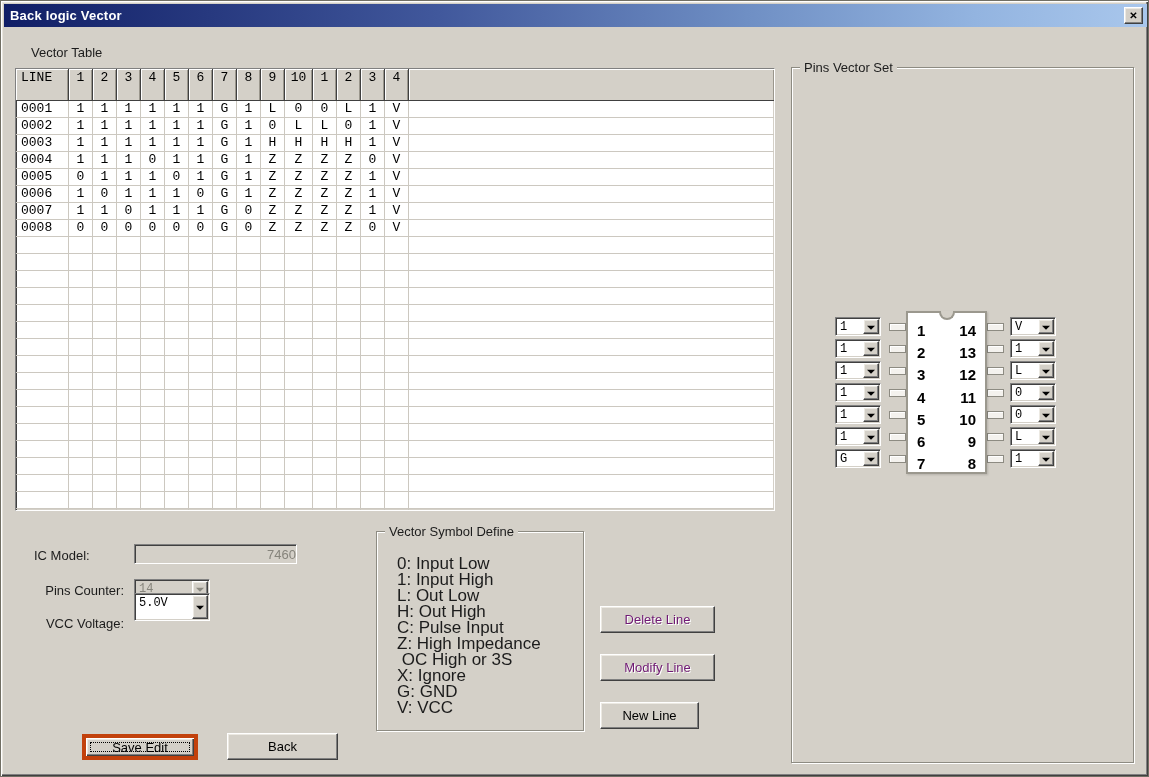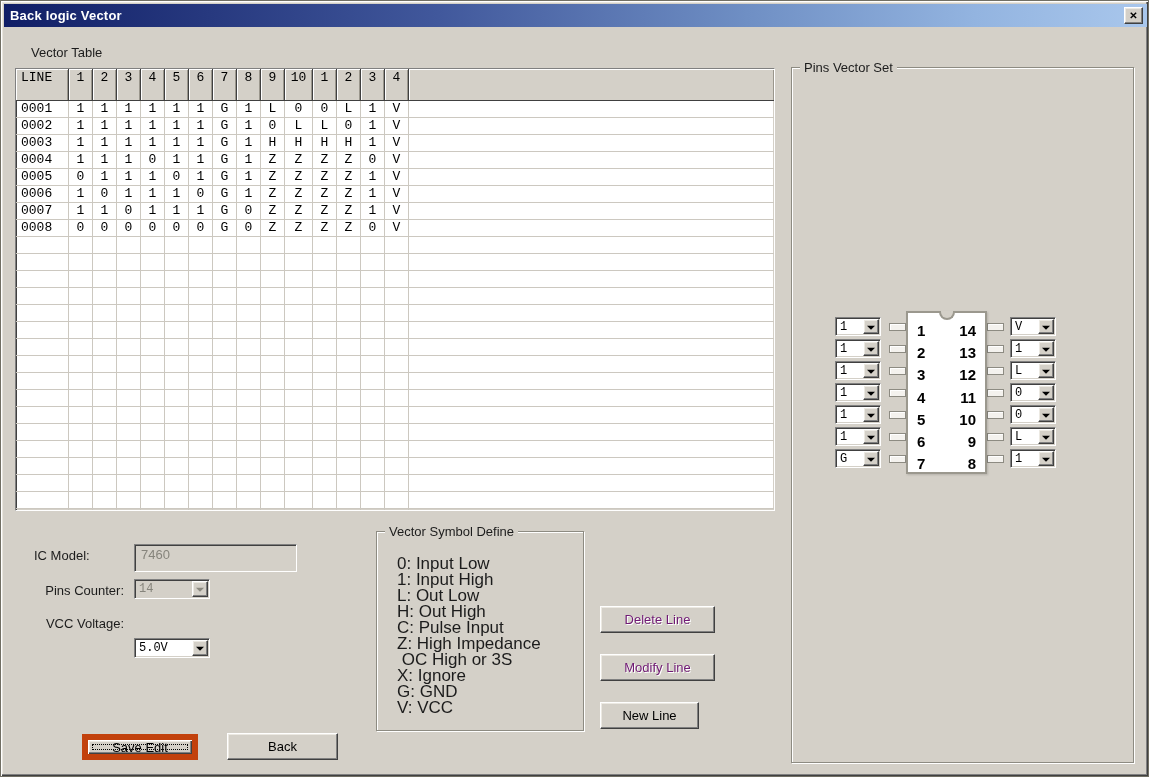--- a/index.html
+++ b/index.html
@@ -117,21 +117,21 @@
 
   
   .btn {
     position:absolute; background:#d4d0c8; font-size:13px; text-align:center;
     border:1px solid; border-color:#ffffff #404040 #404040 #ffffff;
     box-shadow: inset -1px -1px 0 #808080, inset 1px 1px 0 #ece9e2;
     display:flex; align-items:center; justify-content:center; cursor:default; user-select:none;
   }
   .btn.disabled { color:#701a75; text-shadow:1px 1px 0 #ffffff; }
   .btn.default {
-    border:6px solid #c2410c;
+    border:4px solid #c2410c;
     box-shadow: inset 1px 1px 0 #ffffff, inset -1px -1px 0 #404040, inset -2px -2px 0 #808080, inset 2px 2px 0 #ece9e2;
   }
   .btn.default .focusrect {
     position:absolute; left:4px; right:4px; top:4px; bottom:4px;
     border:1px dotted #000;
   }
 
   
   .sym-item { height:16px; line-height:16px; font-size:17px; color:#1c1c1c; white-space:pre; }
 </style>
@@ -709,30 +709,30 @@
           <div>12</div>
           <div>11</div>
           <div>10</div>
           <div>9</div>
           <div>8</div>
         </div>
     </div>
   </div>
 
   <div class="static-label" style="left:33px; top:547px; width:90px; text-align:left;">IC Model:</div>
-  <div class="textfield" style="left:133px; top:543px; width:163px; height:28px;">7460</div>
+  <div class="textfield" style="left:133px; top:543px; width:163px; height:20px;text-align:right;">7460</div>
 
   <div class="static-label" style="left:33px; top:582px; width:90px; text-align:right;">Pins Counter:</div>
   <div class="combo disabled" style="left:133px; top:578px; width:76px; height:20px;">
     <span class="cval">14</span>
     <span class="cbtn"></span>
   </div>
 
   <div class="static-label" style="left:33px; top:615px; width:90px; text-align:right;">VCC Voltage:</div>
-  <div class="combo" style="left:133px; top:637px; width:76px; height:20px;justify-content:flex-end;">
+  <div class="combo" style="left:133px; top:592px; width:76px; height:28px;justify-content:flex-end;">
     <span class="cval">5.0V</span>
     <span class="cbtn"></span>
   </div>
 
   <div class="groupbox" style="left:375px; top:530px; width:208px; height:200px;">
     <span class="gb-legend">Vector Symbol Define</span>
     <div id="symbol-list" style="position:absolute; left:20px; top:24px;">
         <div class="sym-item">0: Input Low</div>
         <div class="sym-item">1: Input High</div>
         <div class="sym-item">L: Out Low</div>

